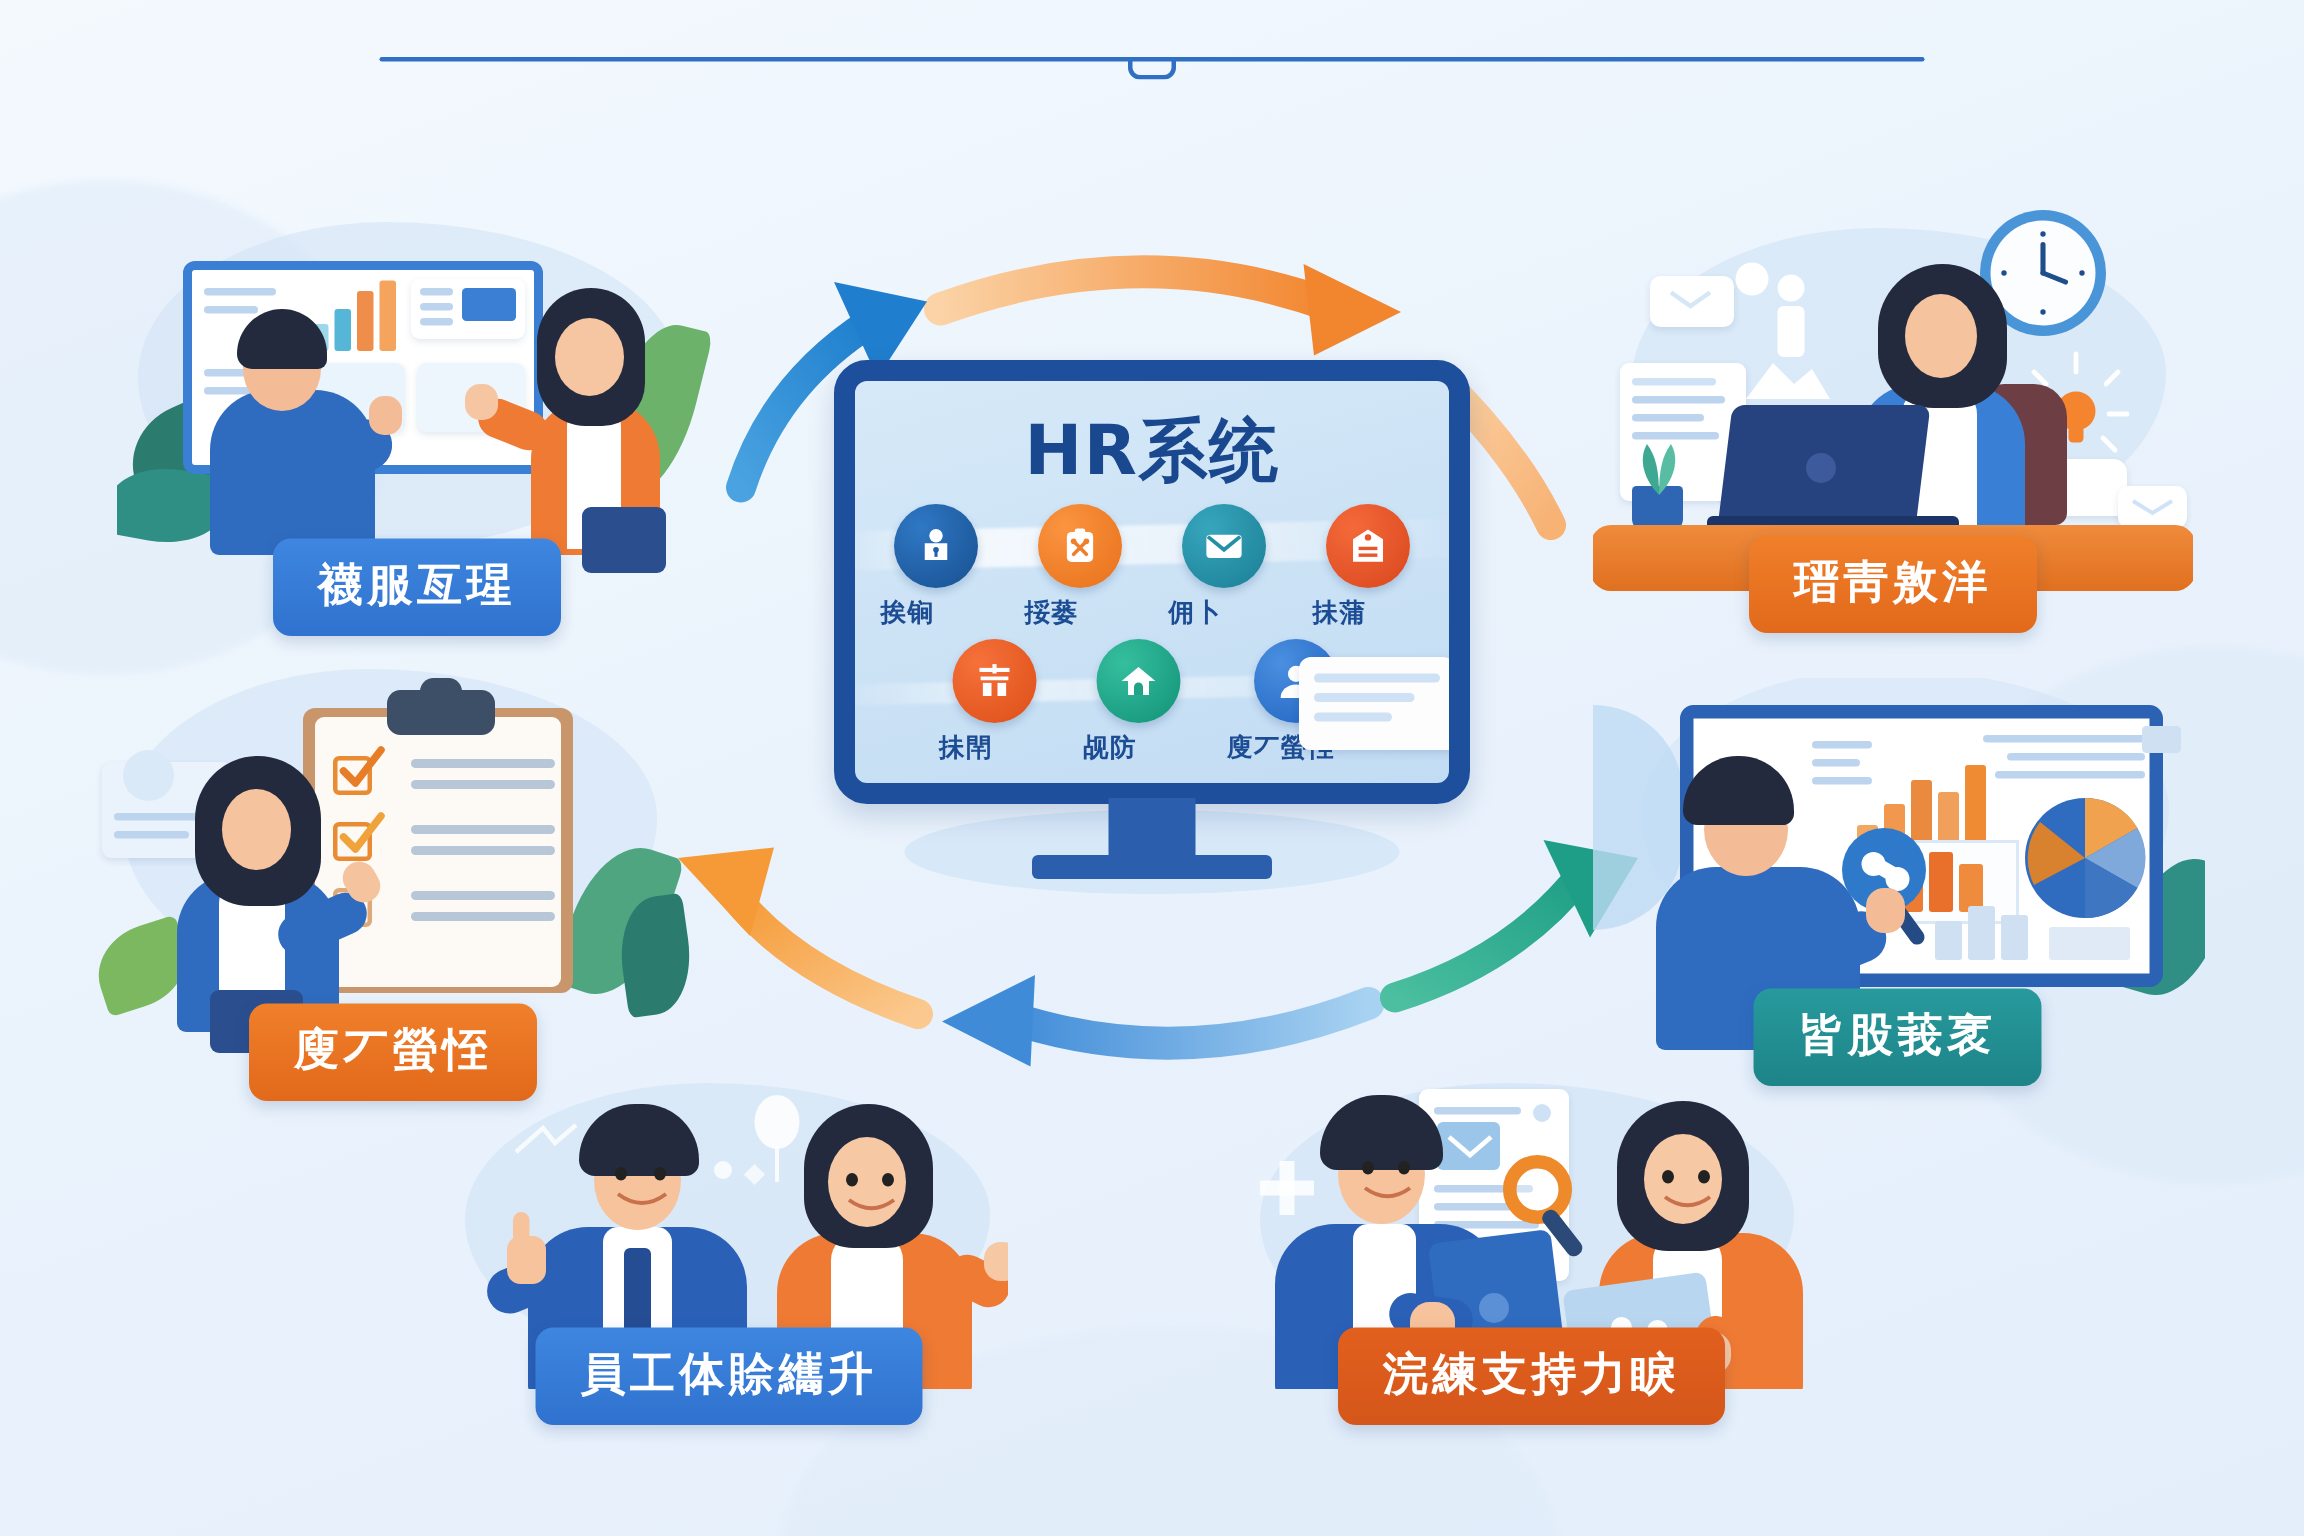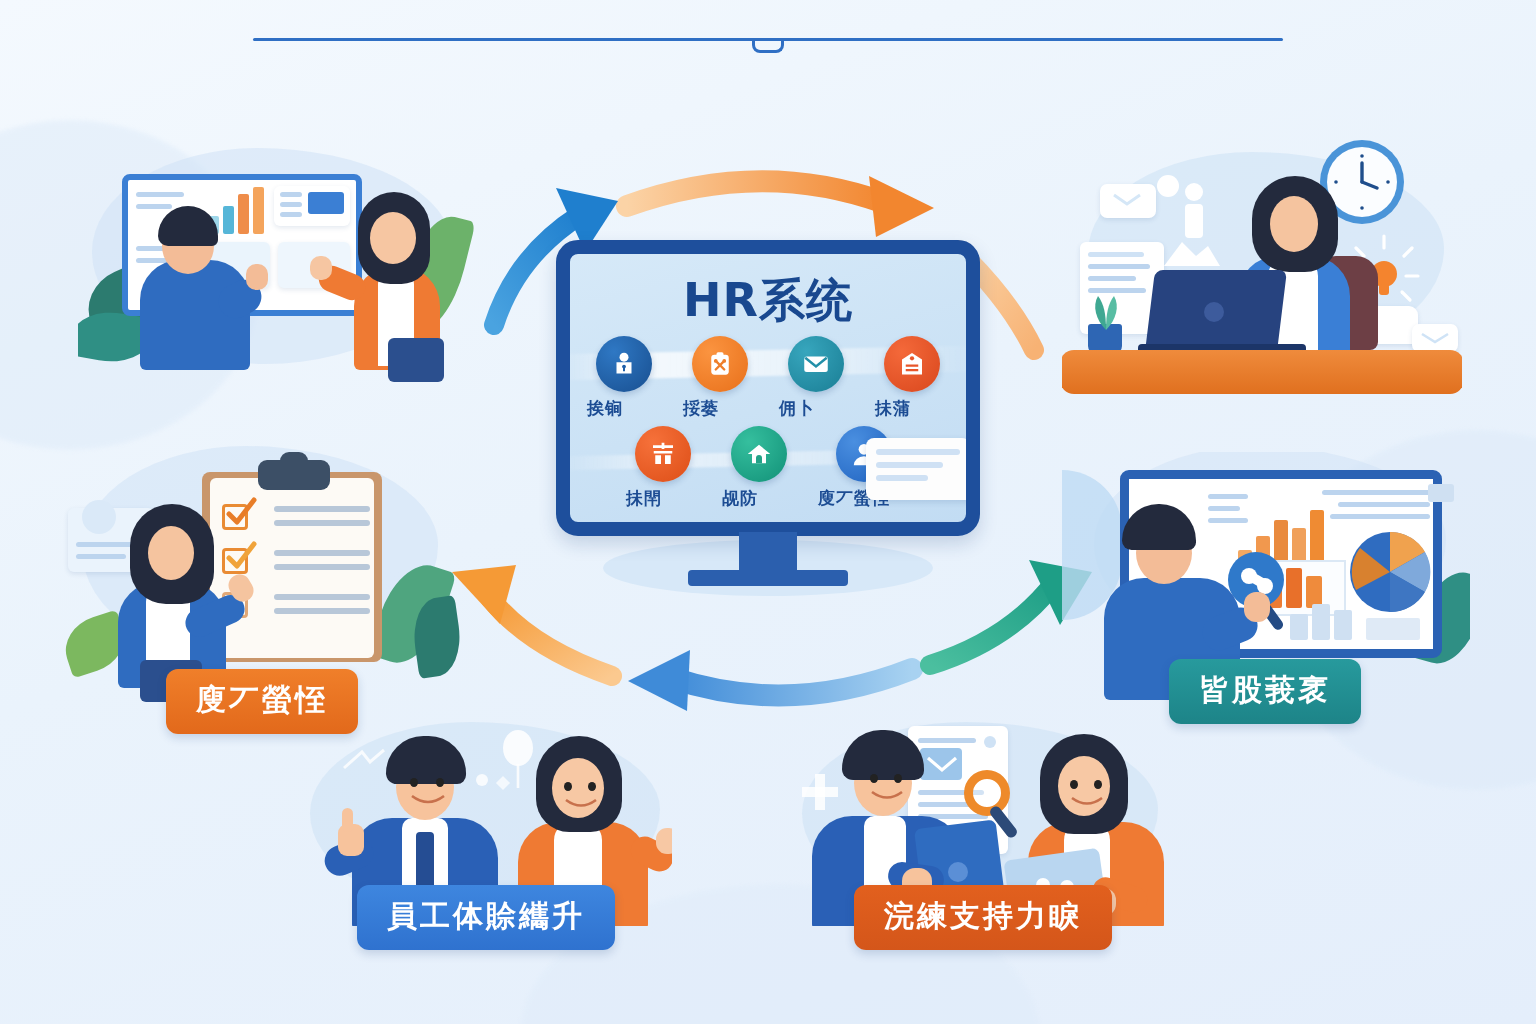--- a/index.html
+++ b/index.html
@@ -314,20 +314,21 @@
 
       <div class="torso" style="left:276px;top:124px;width:86px;height:104px;background:#ef7a33"></div>
       <div class="torso" style="left:300px;top:128px;width:36px;height:96px;background:#fff;border-radius:14px 14px 0 0"></div>
       <div class="person-head" style="left:290px;top:66px;width:50px;height:56px;background:#f6c6a2"></div>
       <div class="hair" style="left:280px;top:50px;width:72px;height:92px;border-radius:38px 38px 30px 34px;"></div>
       <div class="person-head" style="left:292px;top:70px;width:46px;height:52px;background:#f6c6a2"></div>
       <div class="torso" style="left:240px;top:128px;width:48px;height:26px;background:#ef7a33;border-radius:14px;transform:rotate(22deg)"></div>
       <div class="person-head" style="left:232px;top:114px;width:22px;height:24px;background:#f6c6a2;border-radius:10px"></div>
       <div class="torso" style="left:310px;top:196px;width:56px;height:44px;background:#2b4f8e;border-radius:6px"></div>
     </div>
+    <div class="badge blue" style="bottom:-22px">襪服亙瑆</div>
   </div>
 
   <div class="scene" style="right:74px;top:138px;width:400px;height:262px;">
     <div class="scene-art">
       <div class="blobbg" style="left:26px;top:14px;width:356px;height:210px;opacity:.6"></div>
 
       <div class="card-w" style="left:18px;top:104px;width:84px;height:92px;"></div>
       <div class="txt-line" style="left:26px;top:114px;width:56px;background:#cfe2f5"></div>
       <div class="txt-line" style="left:26px;top:126px;width:62px"></div>
       <div class="txt-line" style="left:26px;top:138px;width:48px"></div>
@@ -394,20 +395,21 @@
       <div style="position:absolute;left:142px;top:164px;width:20px;height:20px;border-radius:50%;background:#3d5b9c"></div>
 
       <div style="position:absolute;left:26px;top:186px;width:34px;height:30px;background:#2e66b4;border-radius:3px 3px 8px 8px"></div>
       <svg style="position:absolute;left:22px;top:150px" width="44" height="44" aria-hidden="true">
         <path d="M22 42 C12 32 8 18 14 8 C20 16 22 26 22 42Z" fill="#3fa892"></path>
         <path d="M22 42 C32 32 36 18 30 8 C24 16 22 26 22 42Z" fill="#58bda3"></path>
       </svg>
 
       <div style="position:absolute;left:-2px;bottom:6px;width:404px;height:44px;border-radius:14px;background:linear-gradient(180deg,#ef8b3c,#e0701f)"></div>
     </div>
+    <div class="badge orange" style="bottom:-22px">瑨靑敫洋</div>
   </div>
 
   <div class="scene" style="left:62px;top:442px;width:400px;height:268px;">
     <div class="scene-art">
       <div class="blobbg" style="left:20px;top:4px;width:356px;height:216px;opacity:.55"></div>
 
       <div class="card-w" style="left:6px;top:66px;width:86px;height:64px;background:#eaf3fc"></div>
       <div class="txt-line" style="left:14px;top:100px;width:64px"></div>
       <div class="txt-line" style="left:14px;top:112px;width:50px"></div>
       <div style="position:absolute;left:20px;top:58px;width:34px;height:34px;border-radius:50%;background:#dae9f8"></div>
@@ -546,21 +548,21 @@
 
       <div class="torso" style="left:44px;top:126px;width:136px;height:122px;background:#2f6cc0"></div>
       <div class="person-head" style="left:76px;top:70px;width:56px;height:62px;background:#f3bc97"></div>
       <div class="hair" style="left:62px;top:52px;width:74px;height:46px;border-radius:38px 38px 8px 10px;"></div>
       <div class="torso" style="left:142px;top:160px;width:56px;height:34px;background:#2f6cc0;border-radius:16px;transform:rotate(-22deg)"></div>
       <div class="person-head" style="left:184px;top:140px;width:26px;height:30px;background:#f3bc97;border-radius:12px"></div>
     </div>
     <div class="badge teal" style="bottom:-20px">皆股莪衺</div>
   </div>
 
-  <div class="scene" style="left:792px;top:712px;width:382px;height:214px;">
+  <div class="scene" style="left:830px;top:712px;width:382px;height:214px;">
     <div class="scene-art">
       <div class="blobbg" style="left:10px;top:10px;width:356px;height:190px;opacity:.6"></div>
       <svg style="position:absolute;left:8px;top:60px" width="40" height="40" aria-hidden="true">
         <rect x="15" y="2" width="10" height="36" fill="#fff" opacity=".85"></rect>
         <rect x="2" y="15" width="36" height="10" fill="#fff" opacity=".85"></rect>
       </svg>
 
       <div class="card-w" style="left:116px;top:14px;width:100px;height:128px;"></div>
       <div class="txt-line" style="left:126px;top:26px;width:58px"></div>
       <div style="position:absolute;left:192px;top:24px;width:12px;height:12px;border-radius:50%;background:#cfe2f5"></div>

